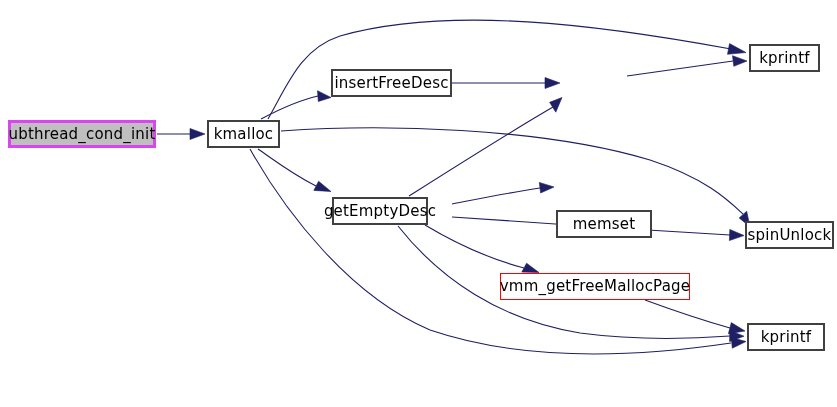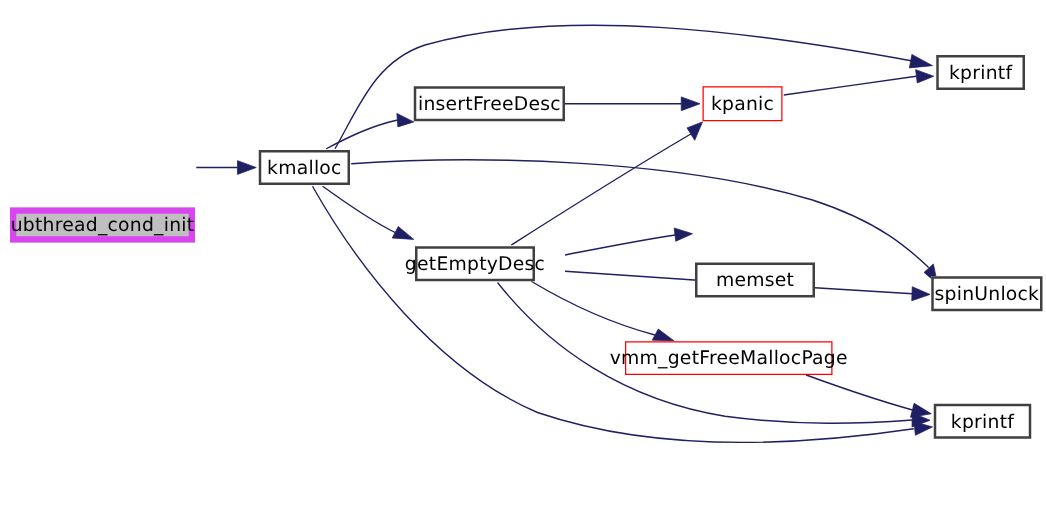--- a/index.html
+++ b/index.html
@@ -41,22 +41,21 @@
     background: #ffffff;
     border: 2px solid #404040;
     color: #000000;
     font-size: 15px;
     letter-spacing: 0.2px;
     white-space: nowrap;
     line-height: 1;
   }
   .node-box.root {
     background: #bfbfbf;
-    border: 5px solid #d946ef;
-    margin-top: 46px;
+    border: 3px solid #d946ef;
   }
   .node-box.danger {
     border: 1px solid #ff0000;
     background: #ffffff;
   }
   .node-label {
     pointer-events: none;
   }
 </style>
 </head>
@@ -143,41 +142,38 @@
   </div>
 
   <div class="node-box" style="left:207px; top:120px; width:73px; height:28px;">
     <span class="node-label">kmalloc</span>
   </div>
 
   <div class="node-box" style="left:331px; top:69px; width:121px; height:28px;">
     <span class="node-label">insertFreeDesc</span>
   </div>
 
-  <div class="node-box danger" style="left:562px; top:69px; width:64px; height:28px;">
-    <span class="node-label">kpanic</span>
-  </div>
 
   <div class="node-box" style="left:749px; top:44px; width:71px; height:28px;">
     <span class="node-label">kprintf</span>
   </div>
 
   <div class="node-box" style="left:332px; top:197px; width:96px; height:28px;">
     <span class="node-label">getEmptyDesc</span>
   </div>
 
   <div class="node-box" style="left:556px; top:172px; width:96px; height:28px;margin-top:38px;">
     <span class="node-label">memset</span>
   </div>
 
   <div class="node-box" style="left:745px; top:221px; width:89px; height:28px;">
     <span class="node-label">spinUnlock</span>
   </div>
 
-  <div class="node-box danger" style="left:500px; top:273px; width:166px; height:27px;">
+  <div class="node-box danger" style="left:500px; top:273px; width:190px; height:27px;">
     <span class="node-label">vmm_getFreeMallocPage</span>
   </div>
 
   <div class="node-box" style="left:747px; top:323px; width:78px; height:28px;">
     <span class="node-label">kprintf</span>
   </div>
 
 </div>
 
 </body></html>

